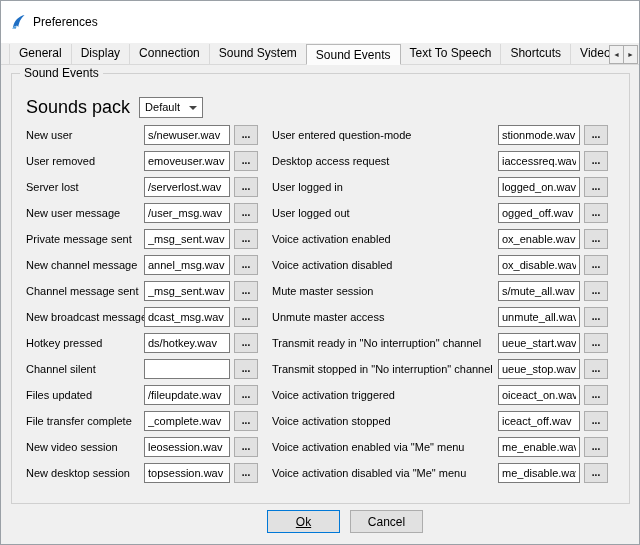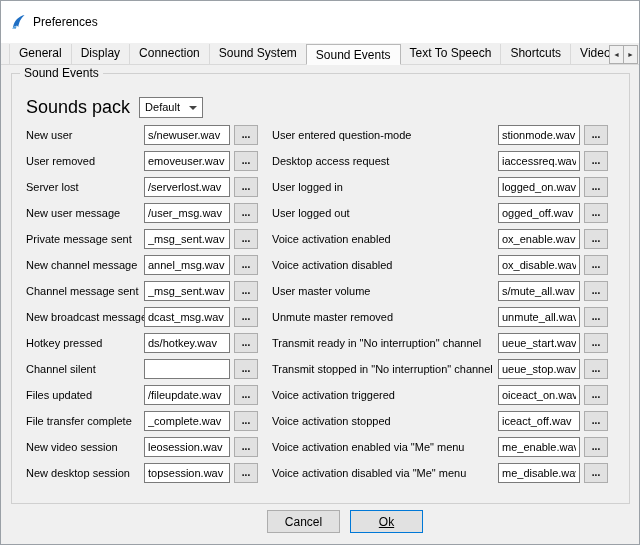--- a/index.html
+++ b/index.html
@@ -203,26 +203,26 @@
         <span class="lbl">Voice activation enabled</span>
         <input class="txt" type="text" value="ox_enable.wav" style="">
         <button class="browse">...</button>
       </div>
     <div class="row">
         <span class="lbl">Voice activation disabled</span>
         <input class="txt" type="text" value="ox_disable.wav" style="">
         <button class="browse">...</button>
       </div>
     <div class="row">
-        <span class="lbl">User master volume</span>
+        <span class="lbl">Mute master session</span>
         <input class="txt" type="text" value="s/mute_all.wav" style="">
         <button class="browse">...</button>
       </div>
     <div class="row">
-        <span class="lbl">Unmute master removed</span>
+        <span class="lbl">Unmute master access</span>
         <input class="txt" type="text" value="unmute_all.wav" style="">
         <button class="browse">...</button>
       </div>
     <div class="row">
         <span class="lbl">Transmit ready in "No interruption" channel</span>
         <input class="txt" type="text" value="ueue_start.wav" style="">
         <button class="browse">...</button>
       </div>
     <div class="row">
         <span class="lbl">Transmit stopped in "No interruption" channel</span>
@@ -246,15 +246,15 @@
       </div>
     <div class="row">
         <span class="lbl">Voice activation disabled via "Me" menu</span>
         <input class="txt" type="text" value="me_disable.wav" style="">
         <button class="browse">...</button>
       </div>
   </div>
 </div>
 
 <div class="footer">
+  <button class="btn btn-ok"><span class="btn-label">Ok</span></button>
   <button class="btn"><span class="btn-label">Cancel</span></button>
-  <button class="btn btn-ok"><span class="btn-label">Ok</span></button>
 </div>
 
 </body></html>

